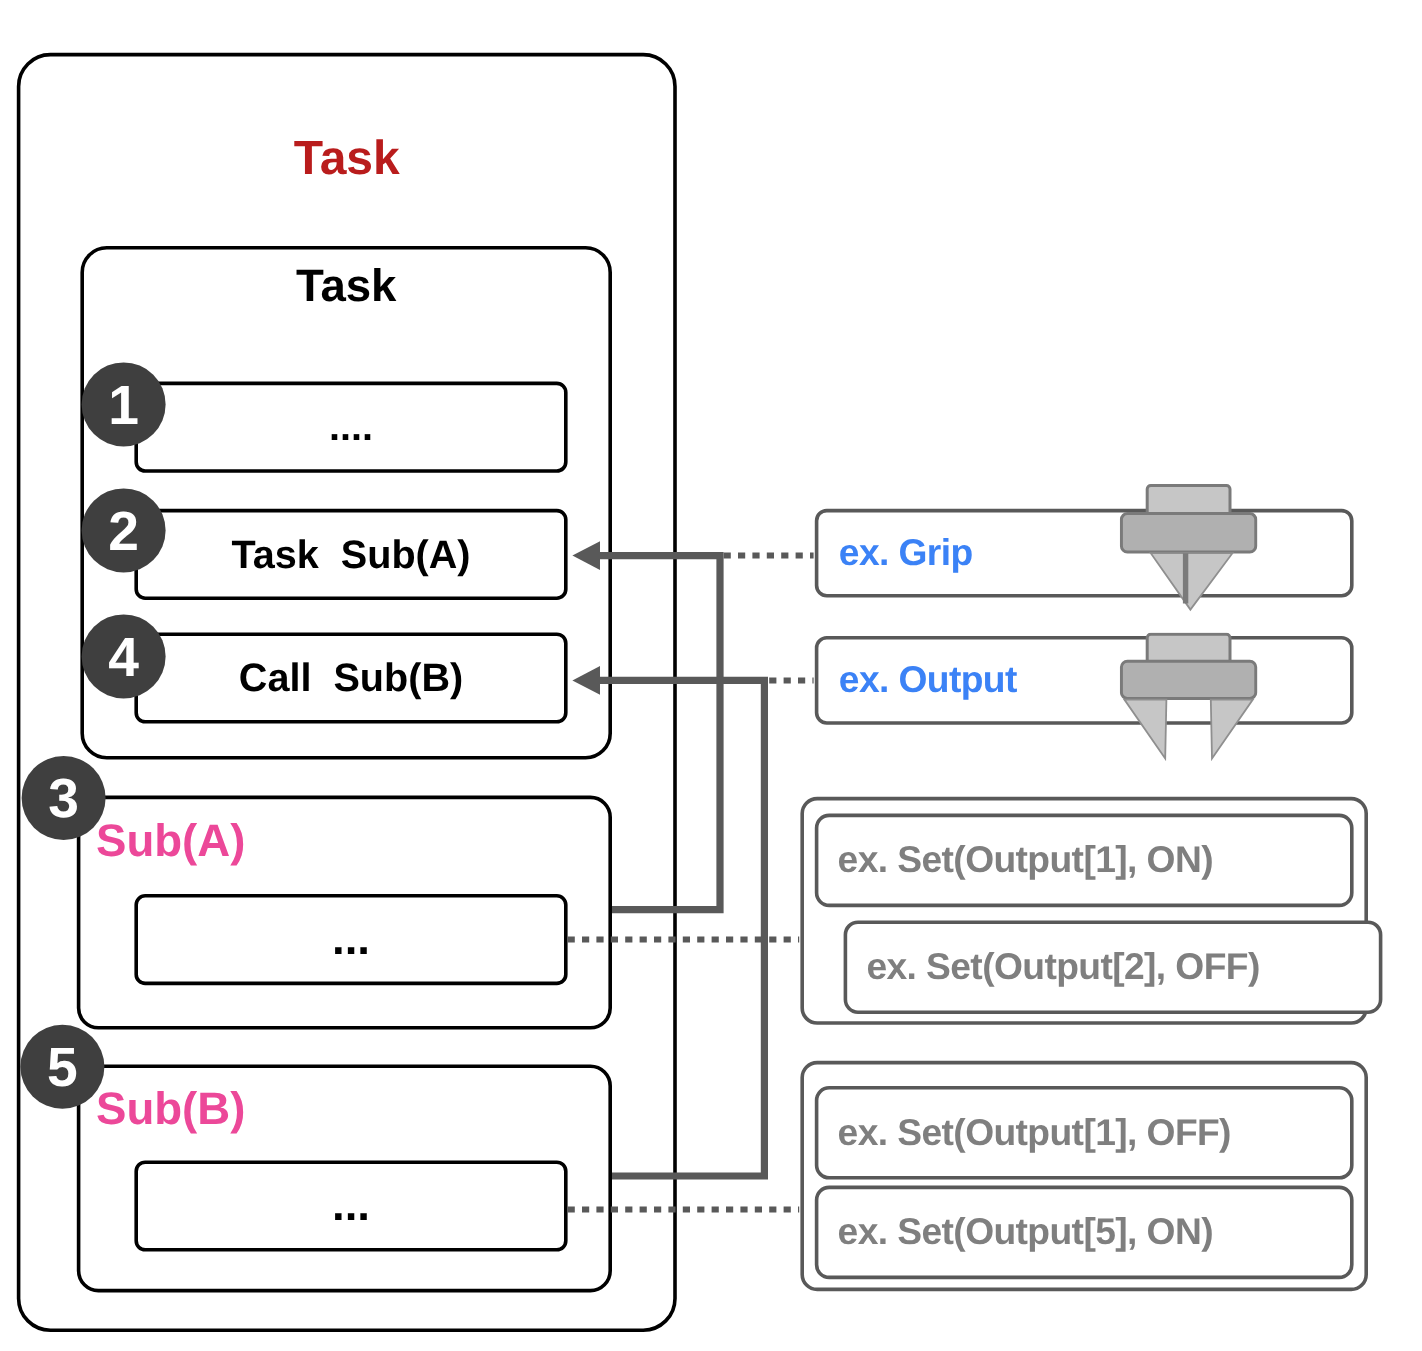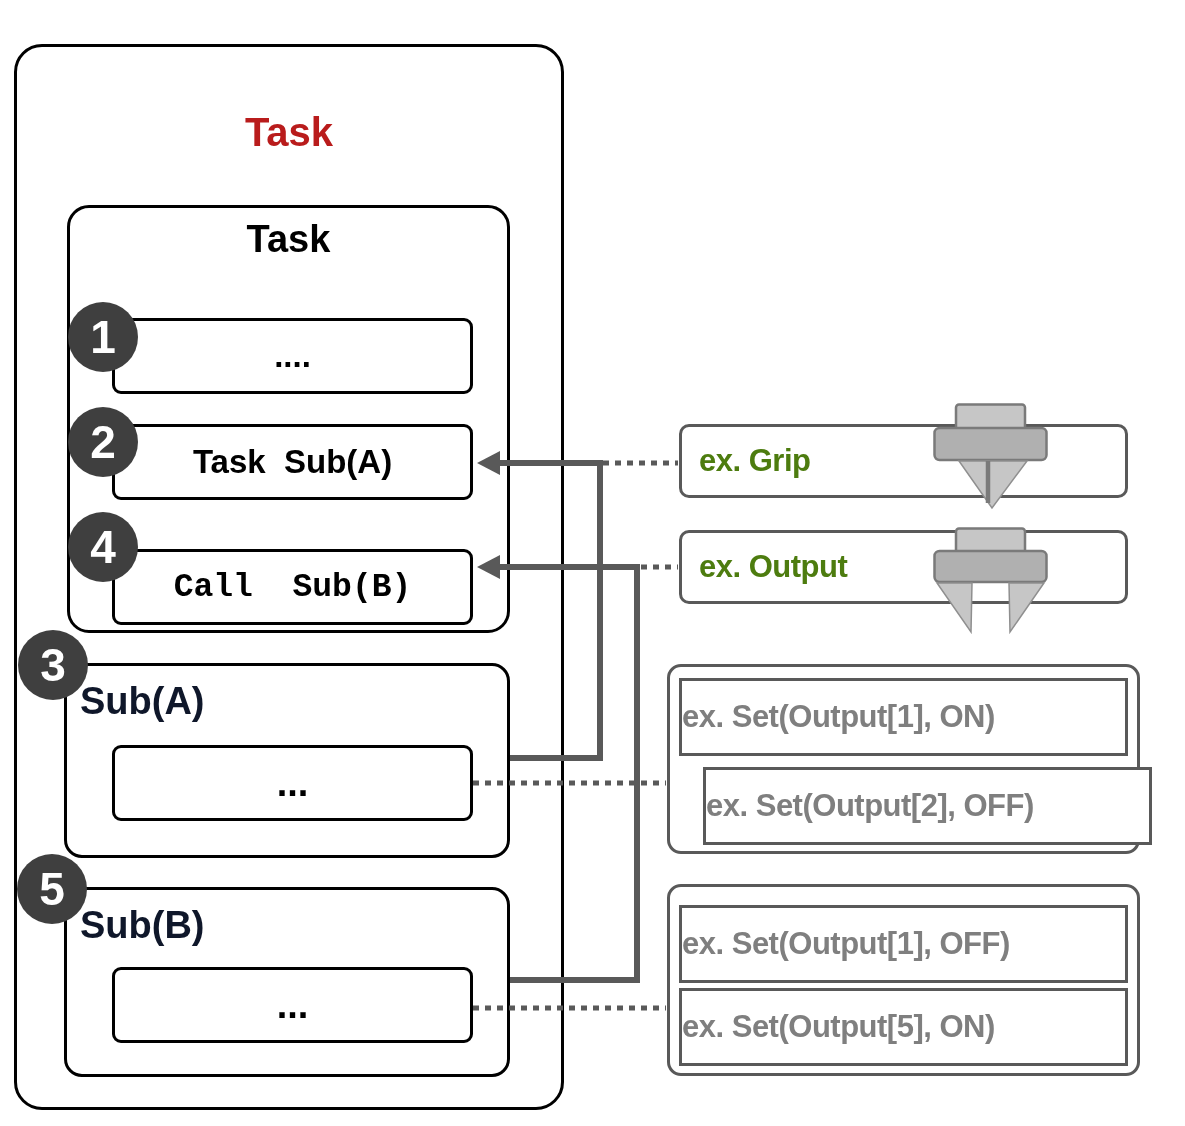--- a/index.html
+++ b/index.html
@@ -33,51 +33,51 @@
     left:112px;width:361px;height:76px;
     border:3px solid #000;border-radius:9px;background:#fff;
     display:flex;align-items:center;justify-content:center;
     font-size:33px;color:#000;white-space:pre;z-index:2;
   }
   .sub-box{
     left:64px;width:446px;
     border:3px solid #000;border-radius:18px;background:#fff;z-index:1;
   }
   .sub-title{
-    font-size:38px;color:#0f172a;z-index:3;
+    font-size:38px;color:#ec4899;z-index:3;
   }
   .inner-box{
     left:112px;width:361px;height:76px;
     border:3px solid #000;border-radius:9px;background:#fff;
     display:flex;align-items:center;justify-content:center;
     font-size:38px;color:#000;z-index:2;
   }
   .badge{
     width:70px;height:70px;border-radius:50%;
     background:#3f3f3f;color:#fff;
     display:flex;align-items:center;justify-content:center;
     font-size:46px;z-index:4;
   }
   
   .ex-box{
     left:679px;width:449px;height:74px;
     border:3px solid #595959;border-radius:10px;background:#fff;
     display:flex;align-items:center;
     padding-left:17px;
-    font-size:31px;color:#4d7c0f;letter-spacing:-0.5px;z-index:2;
+    font-size:31px;color:#3b82f6;letter-spacing:-0.5px;z-index:2;
   }
   .ex-group{
     left:667px;width:473px;
     border:3px solid #595959;border-radius:14px;background:#fff;z-index:1;
   }
   .ex-inner{
     position:absolute;left:9px;width:449px;height:78px;
     box-sizing:border-box;
-    border:3px solid #595959;border-radius:0;background:#fff;
-    display:flex;align-items:center;
+    border:3px solid #595959;border-radius:12px;background:#fff;
+    display:flex;align-items:center;padding-left:16px;
     font-size:31px;color:#7f7f7f;letter-spacing:-0.5px;
   }
   svg.overlay{position:absolute;left:0;top:0;z-index:5;pointer-events:none;}
   svg.icon{position:absolute;z-index:6;}
 </style>
 </head>
 <body>
 
 <div id="canvas">
 
@@ -96,21 +96,21 @@
   <div class="abs step-box" style="top:318px;">....</div>
 
   <div class="abs badge" style="left:68px;top:407px;">
     <span>2</span>
   </div>
   <div class="abs step-box" style="top:424px;">Task  Sub(A)</div>
 
   <div class="abs badge" style="left:68px;top:512px;">
     <span>4</span>
   </div>
-  <div class="abs step-box" style="top:549px;font-family:Liberation Mono, monospace;">Call  Sub(B)</div>
+  <div class="abs step-box" style="top:527px;">Call  Sub(B)</div>
 
   <div class="abs badge" style="left:18px;top:630px;">
     <span>3</span>
   </div>
   <div class="abs sub-box" style="top:663px;height:195px;"></div>
   <div class="abs sub-title" style="left:80px;top:680px;">Sub(A)</div>
   <div class="abs inner-box" style="top:745px;">...</div>
 
   <div class="abs badge" style="left:17px;top:854px;">
     <span>5</span>

